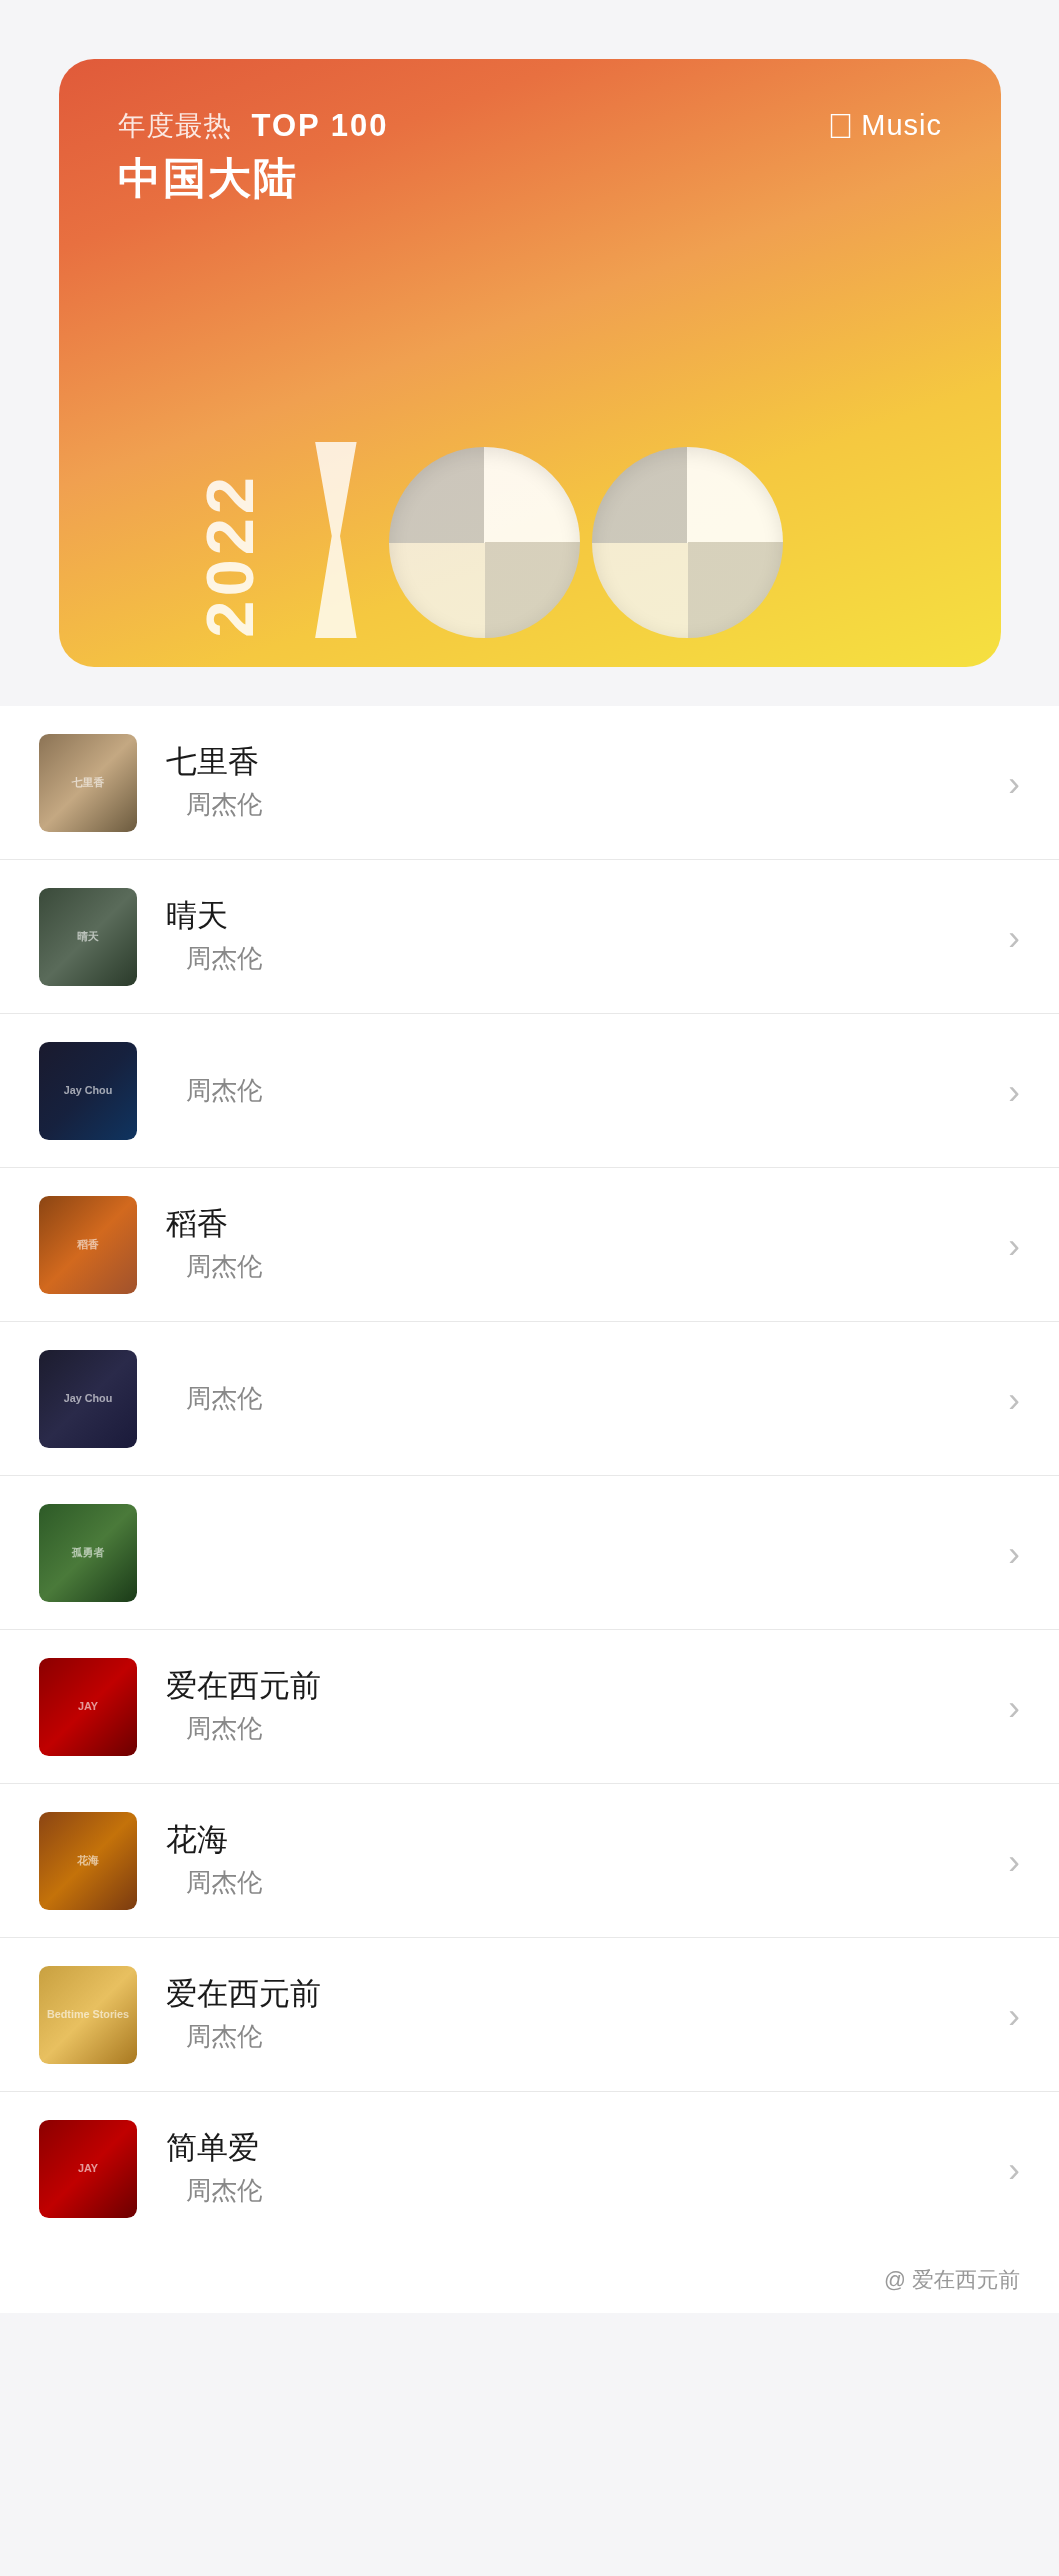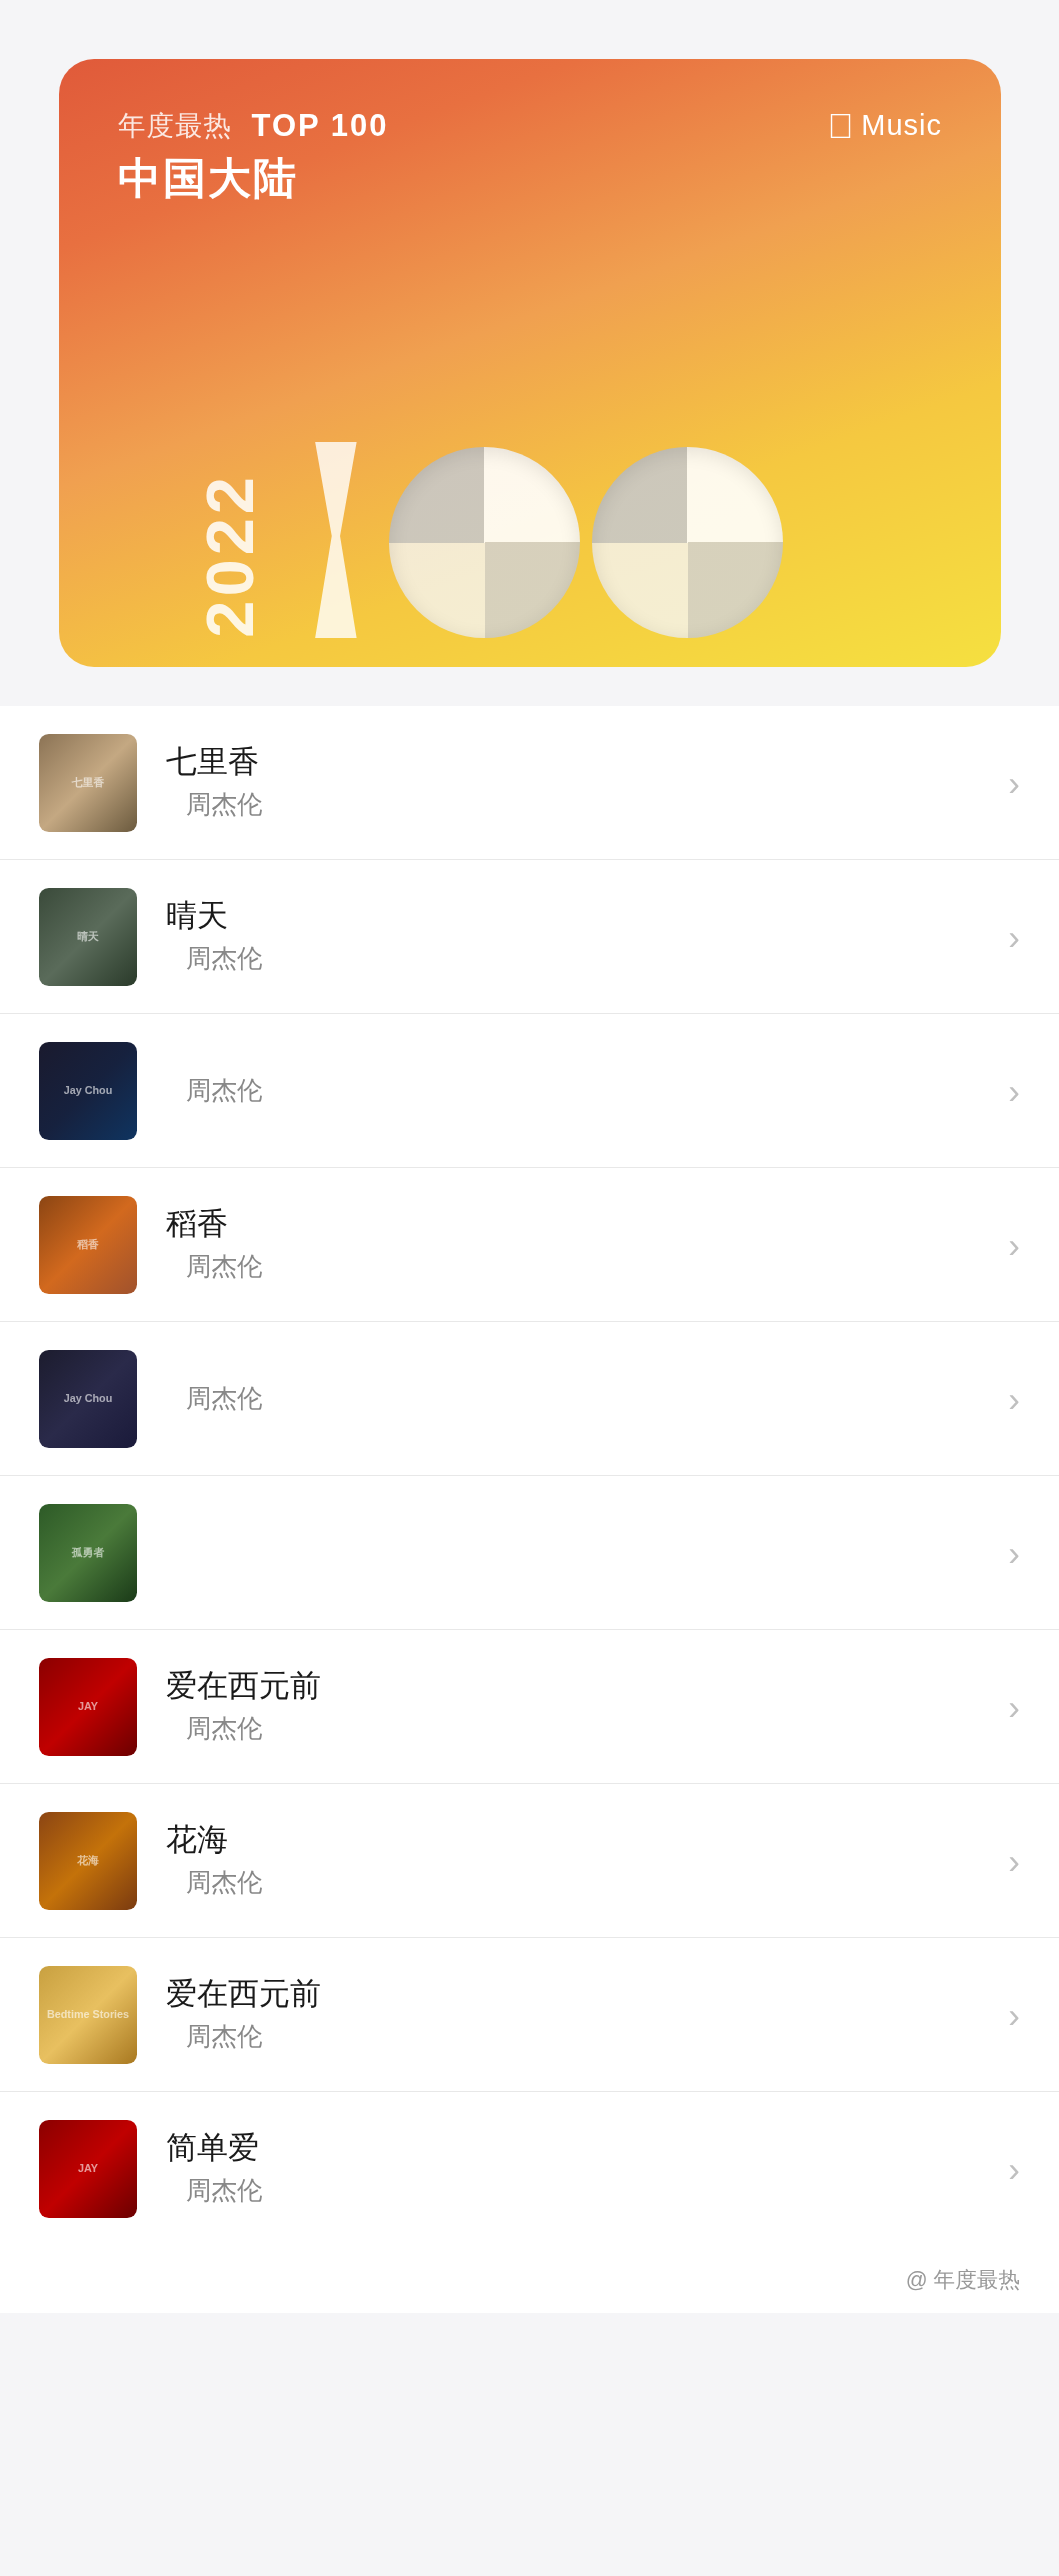--- a/index.html
+++ b/index.html
@@ -339,14 +339,14 @@
         <div class="art-inner">JAY</div>
       </div>
       <div class="song-info">
         <div class="song-title">简单爱</div>
         <div class="song-artist">周杰伦</div>
       </div>
       <span class="more-icon">›</span>
     </div>
   </div>
 
-<div class="watermark">@ 年度最热</div>
+<div class="watermark">@ 爱在西元前</div>
 
 
 </body></html>

